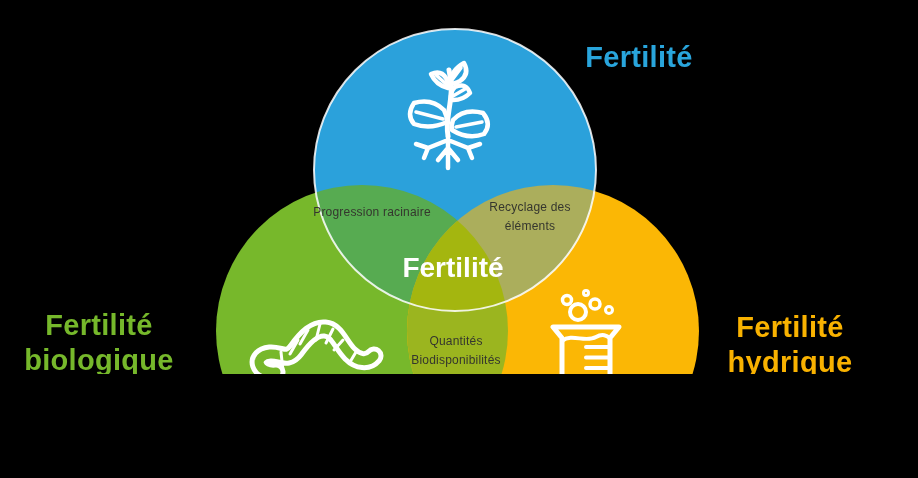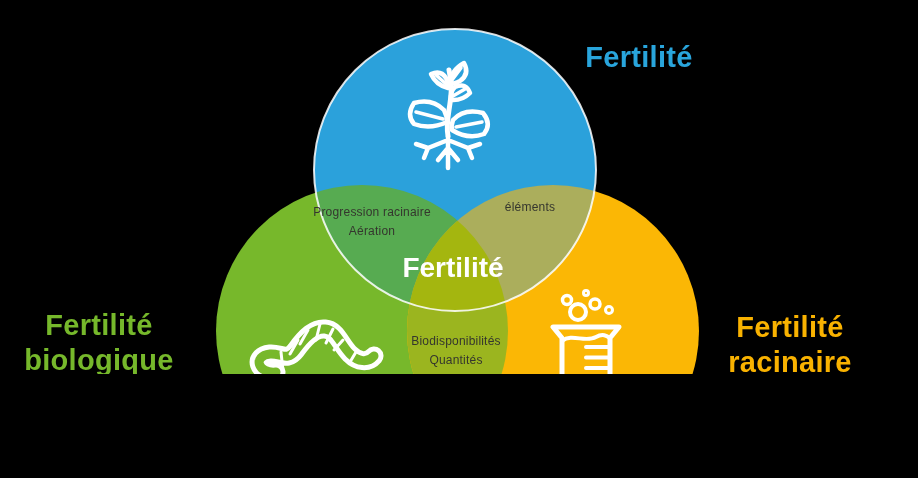--- a/index.html
+++ b/index.html
@@ -101,34 +101,34 @@
     <div>Fertilité</div>
   </div>
 
   <div class="label big c-green" style="left:99px;top:308px">
     <div>Fertilité</div>
     <div>biologique</div>
   </div>
 
   <div class="label big c-orange" style="left:790px;top:310px">
     <div>Fertilité</div>
-    <div>racinaire</div>
+    <div>hydrique</div>
   </div>
 
   <div class="label center-title" style="left:453px;top:253px">
     <div>Fertilité</div>
   </div>
 
   <div class="label small" style="left:372px;top:203px">
     <div>Progression racinaire</div>
-    <div>Aération</div>
   </div>
 
   <div class="label small" style="left:530px;top:198px">
+    <div>Recyclage des</div>
     <div>éléments</div>
   </div>
 
   <div class="label small" style="left:456px;top:332px">
+    <div>Quantités</div>
     <div>Biodisponibilités</div>
-    <div>Quantités</div>
   </div>
 
 </div>
 
 </body></html>

